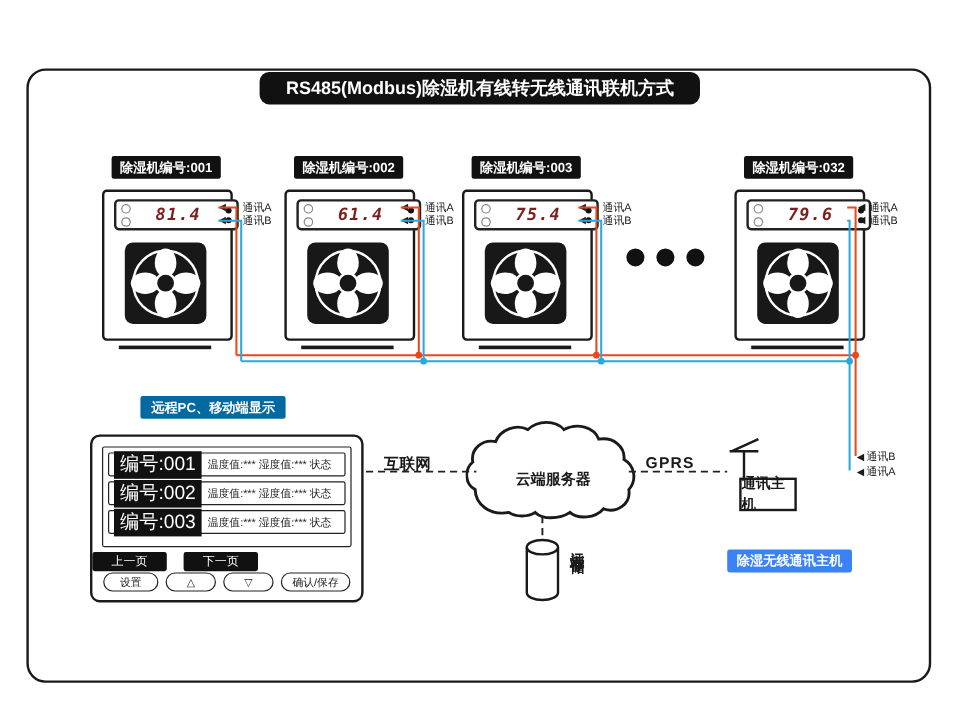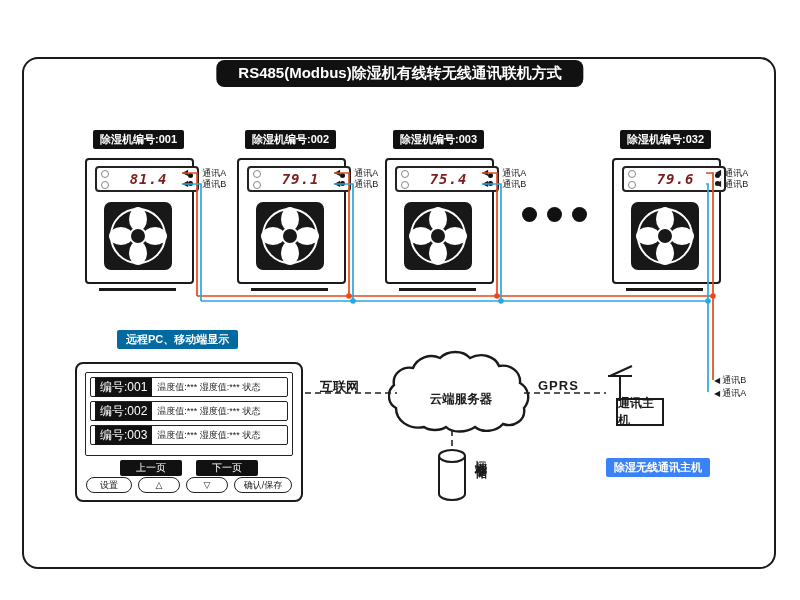--- a/index.html
+++ b/index.html
@@ -38,23 +38,23 @@
   .wires{position:absolute;left:0;top:0;width:800px;height:600px;z-index:3;pointer-events:none;}
   
   .panel-label{position:absolute;left:117px;top:330px;background:#0369a1;color:#fff;
          font-size:11px;font-weight:bold;padding:2px 9px;border-radius:2px;z-index:4;white-space:nowrap;}
   .panel{position:absolute;left:75px;top:362px;width:228px;height:140px;
          border:2.2px solid #1a1a1a;border-radius:8px;background:#fff;z-index:4;box-sizing:border-box;}
   .screen{position:absolute;left:8px;top:8px;right:8px;height:84px;border:1.5px solid #222;
          border-radius:2px;padding:4px 4px 0;box-sizing:border-box;}
   .row{border:1.5px solid #222;border-radius:2px;height:20px;display:flex;align-items:center;
          gap:5px;padding:0 4px;margin-bottom:4px;background:#fff;box-sizing:border-box;}
-  .row-id{background:#111;color:#fff;font-size:12px;padding:1px 5px;white-space:nowrap;}
+  .row-id{background:#111;color:#fff;font-size:16px;padding:1px 5px;white-space:nowrap;}
   .row-text{font-size:9px;white-space:nowrap;}
-  .pager{position:absolute;left:0;right:0;top:96px;display:flex;justify-content:center;gap:14px;}
+  .pager{position:absolute;left:0;right:0;top:96px;display:flex;gap:14px;}
   .pg-btn{width:62px;height:16px;background:#111;color:#fff;font-size:10px;
          display:flex;align-items:center;justify-content:center;border-radius:2px;cursor:pointer;}
   .controls{position:absolute;left:9px;right:9px;bottom:7px;display:flex;justify-content:space-between;}
   .pill{border:1.5px solid #222;border-radius:9px;height:16px;font-size:9px;background:#fff;
          display:flex;align-items:center;justify-content:center;box-sizing:border-box;cursor:pointer;}
   .pill-0{width:46px;} .pill-1{width:42px;} .pill-2{width:42px;} .pill-3{width:58px;}
   
   .net-label{position:absolute;font-size:13px;font-weight:600;z-index:4;}
   .internet{left:320px;top:378px;}
   .gprs{left:538px;top:378px;letter-spacing:1px;}
@@ -146,21 +146,21 @@
   </div>
 
   <div class="unit" style="left:237px">
     <div class="unit-label">除湿机编号:002</div>
     <div class="unit-body">
       <div class="display">
         <div class="leds">
             <span class="led"></span>
             <span class="led"></span>
           </div>
-        <div class="lcd">79.1</div>
+        <div class="lcd">61.4</div>
         <div class="btns">
             <span class="dotb"></span>
             <span class="dotb"></span>
           </div>
       </div>
       <svg class="fan" viewBox="0 0 72 72">
         <rect x="2" y="2" width="68" height="68" rx="7" fill="#181818"></rect>
         <circle cx="36" cy="36" r="27" fill="none" stroke="#fff" stroke-width="2"></circle>
         <g fill="#fff">
             <ellipse cx="36" cy="19" rx="9" ry="12"></ellipse>

